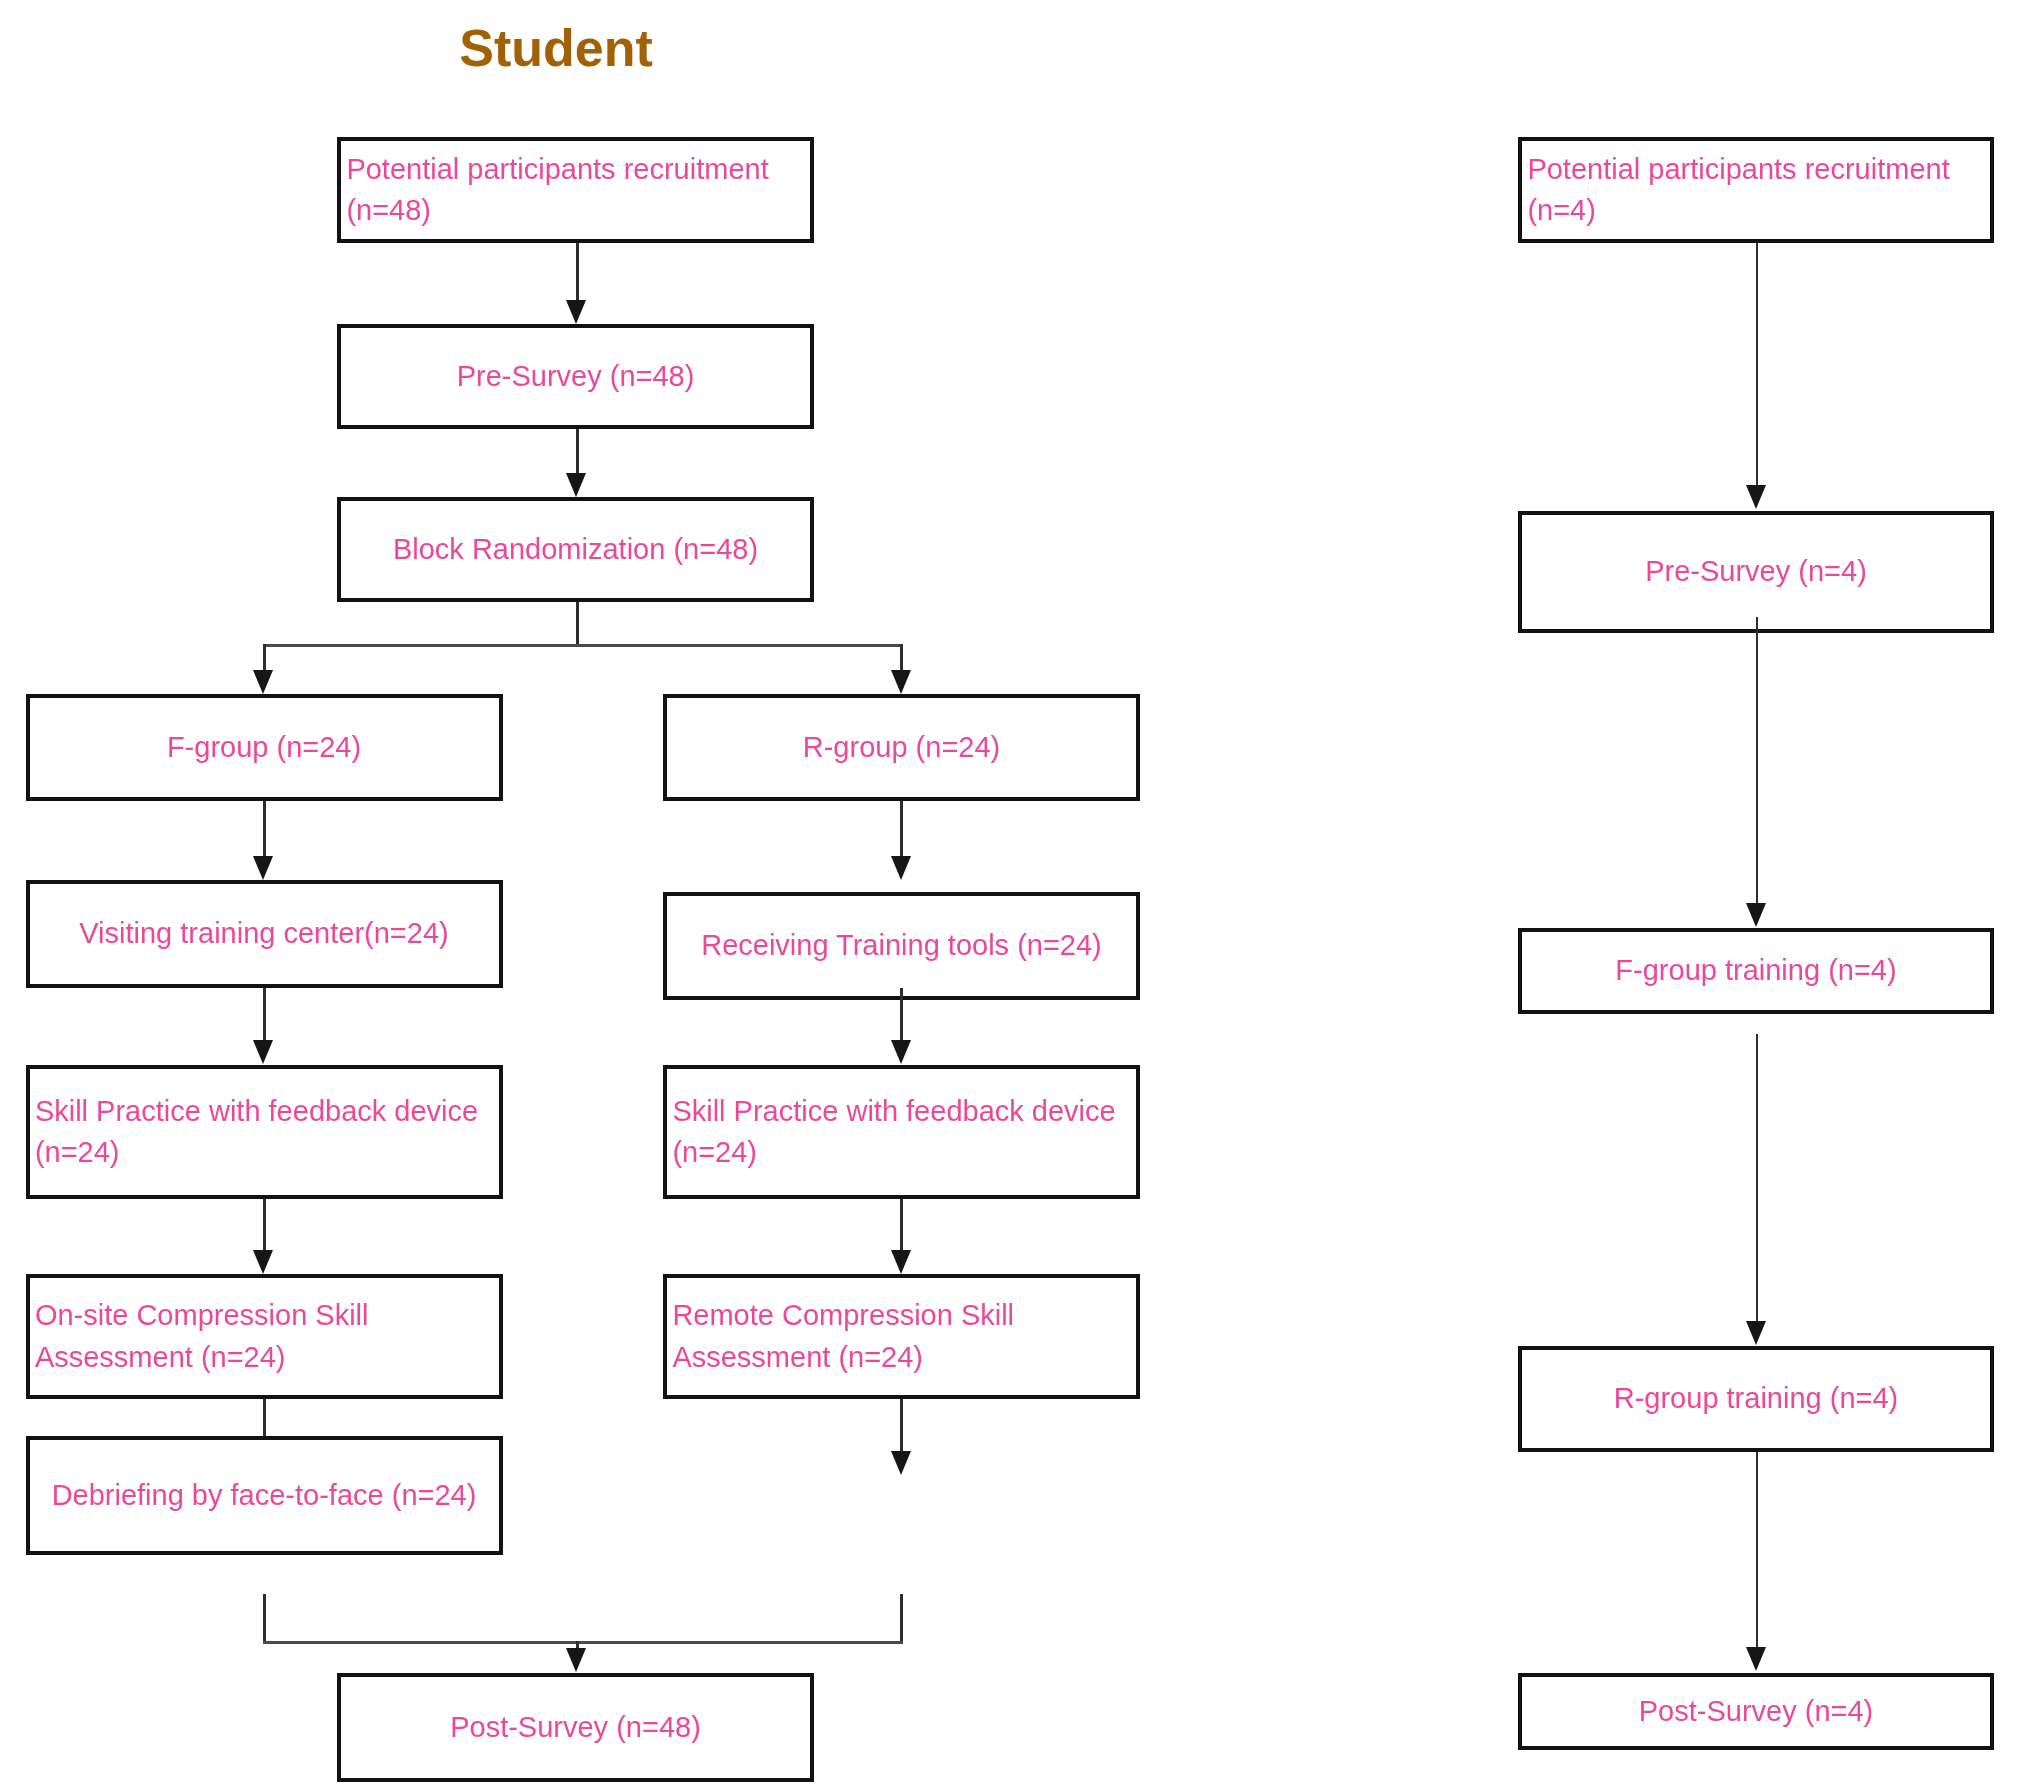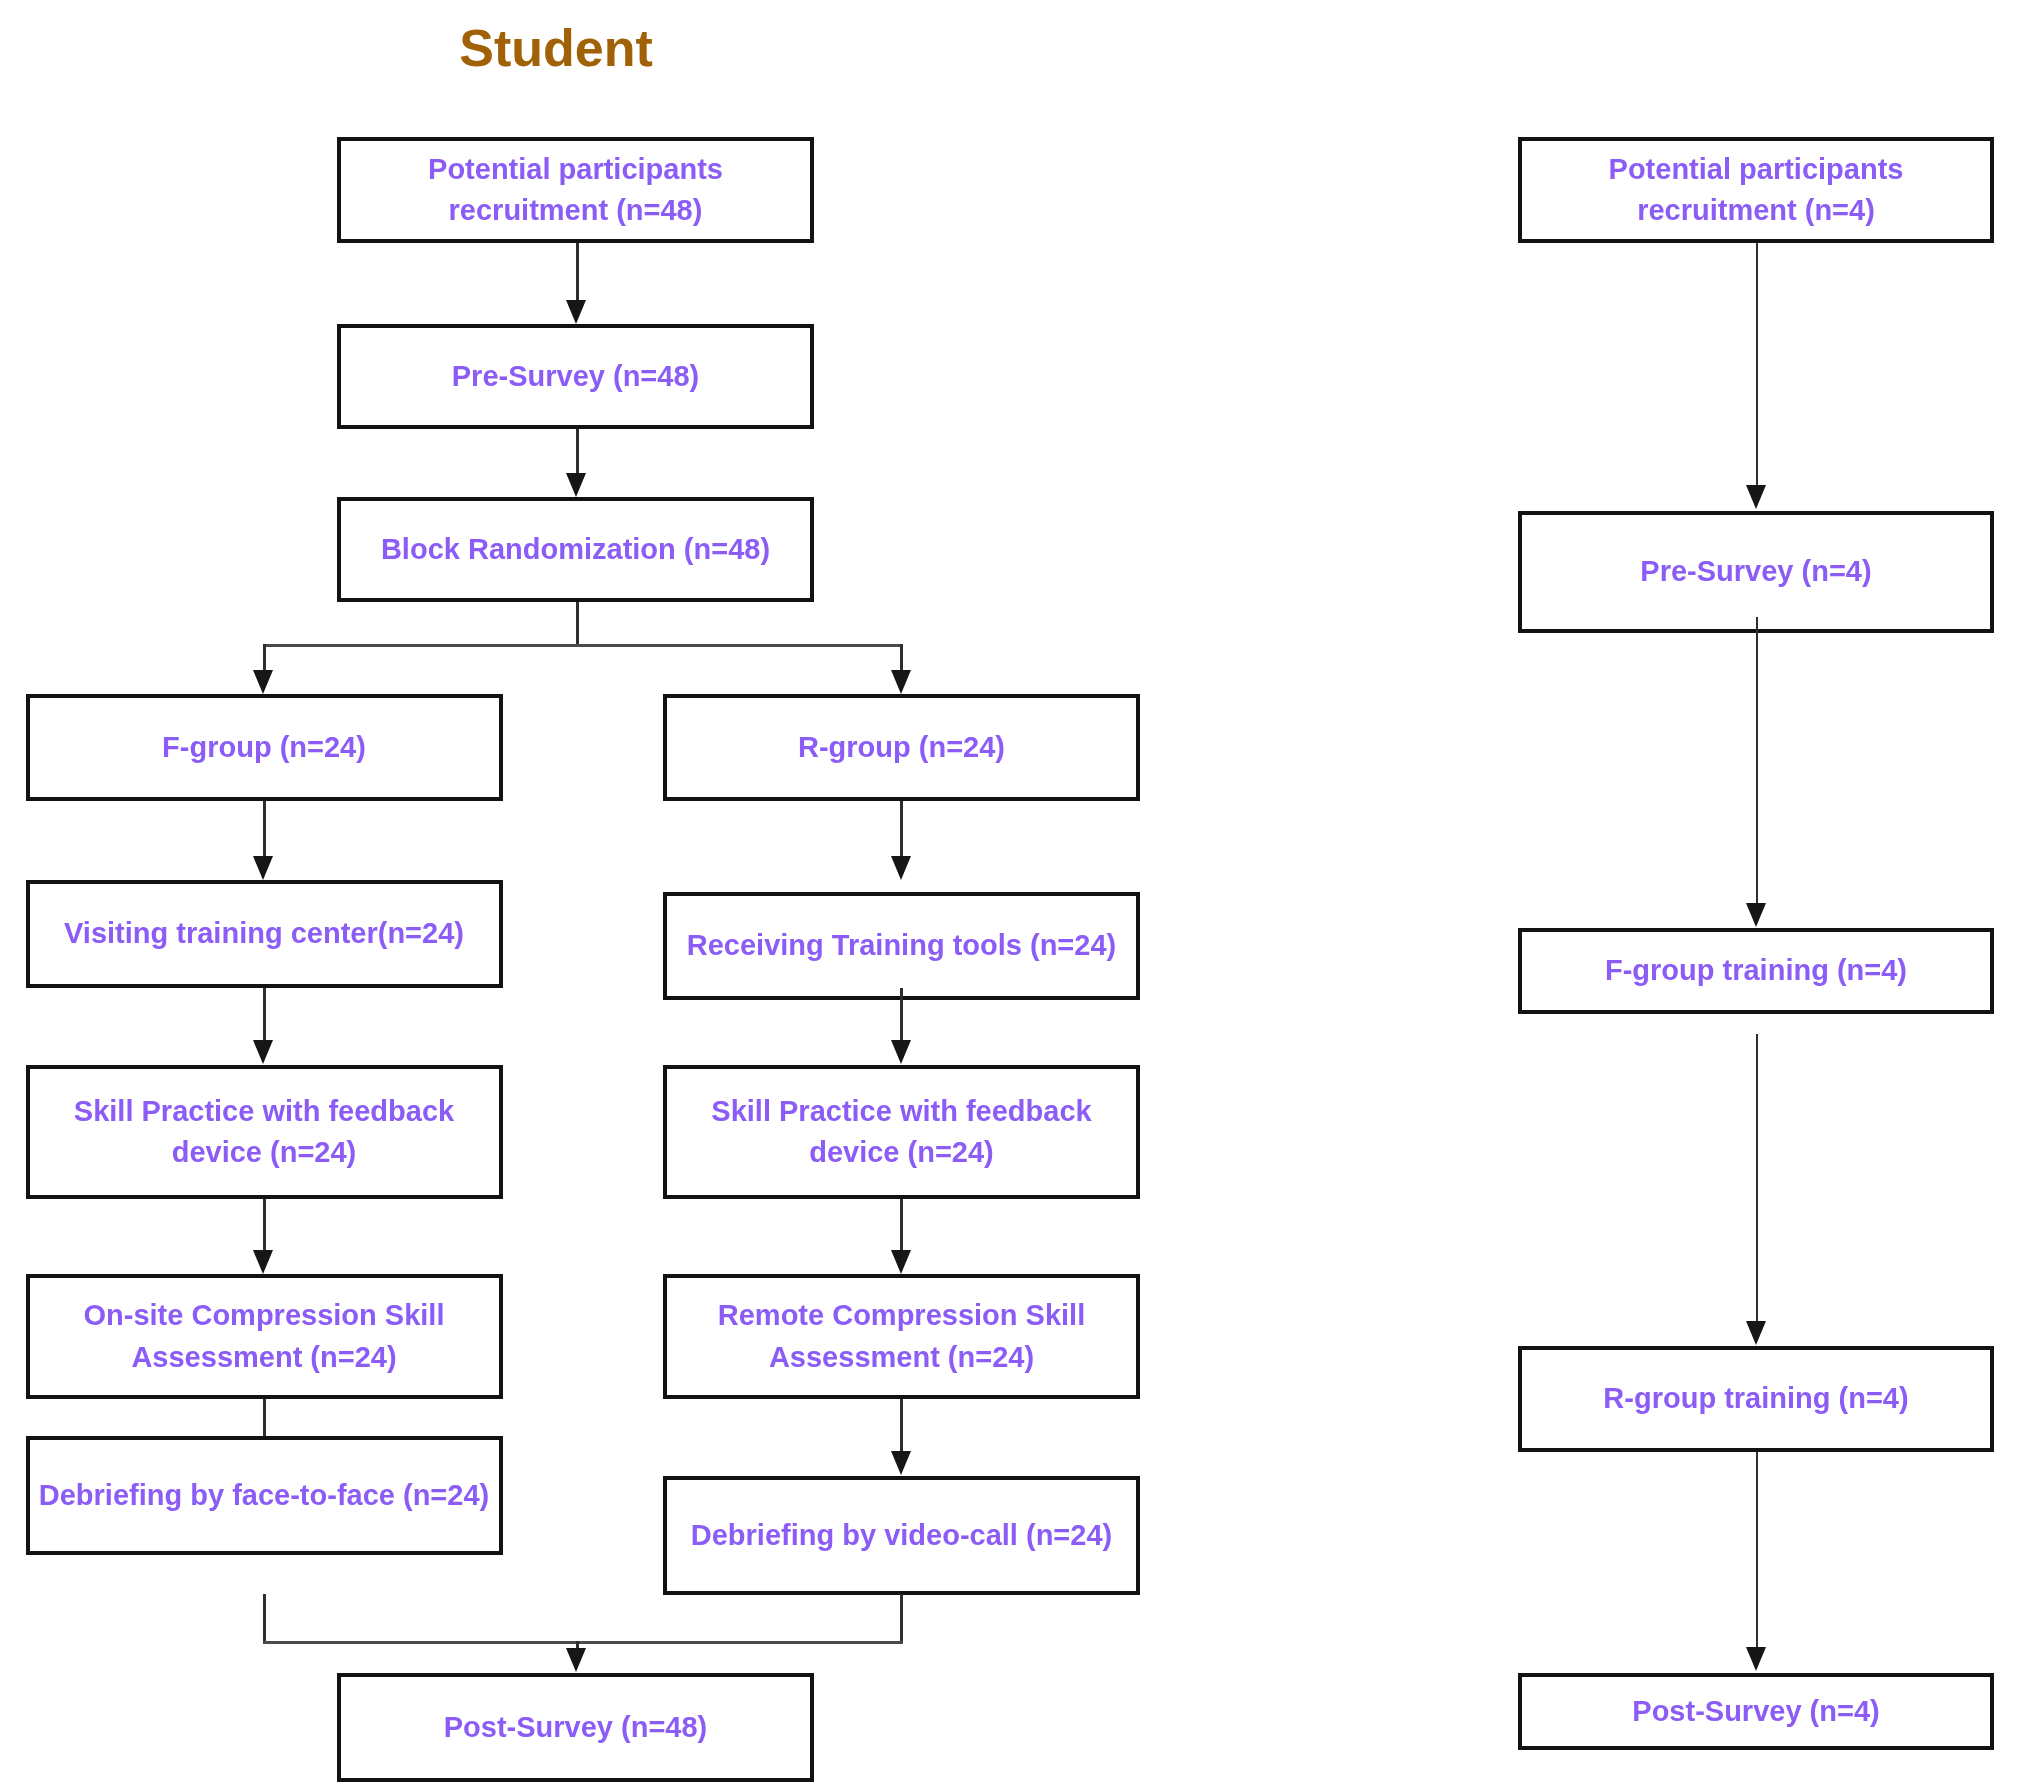--- a/index.html
+++ b/index.html
@@ -21,26 +21,25 @@
     line-height: 1.1;
   }
   .box {
     position: absolute;
     box-sizing: border-box;
     border: 4.7px solid #121212;
     background: #ffffff;
     display: flex;
     align-items: center;
     justify-content: center;
-    text-align: center;
+    text-align: left;
     font-size: 29px;
     line-height: 1.42;
-    color: #8b5cf6;
+    color: #ec4899;
     padding: 2.7px 5.4px;
-    font-weight: bold;
   }
   .box.oneline { white-space: nowrap; }
   .vline { position: absolute; width: 2.7px; background: #2e2e2e; }
   .vline.thin { width: 2px; }
   .hline { position: absolute; height: 2.7px; background: #4a4a4a; }
   .arrowhead {
     position: absolute;
     width: 0; height: 0;
     border-left: 10.7px solid transparent;
     border-right: 10.7px solid transparent;
@@ -99,21 +98,20 @@
 
   <div class="box" style="left:25.5px; top:1274px; width:477px; height:125px;">On-site Compression Skill Assessment (n=24)</div>
   <div class="box" style="left:663px; top:1274px; width:477px; height:125px;">Remote Compression Skill Assessment (n=24)</div>
 
   <div class="vline" style="left:263px; top:1399px; height:54px;"></div>
   <div class="arrowhead" style="left:253px; top:1451px;"></div>
   <div class="vline" style="left:900px; top:1399px; height:54px;"></div>
   <div class="arrowhead" style="left:891px; top:1451px;"></div>
 
   <div class="box" style="left:25.5px; top:1436px; width:477px; height:119px;">Debriefing by face-to-face (n=24)</div>
-  <div class="box oneline" style="left:663px; top:1476px; width:477px; height:119px;">Debriefing by video-call  (n=24)</div>
 
   <div class="vline" style="left:263px; top:1594px; height:50px;"></div>
   <div class="vline" style="left:900px; top:1594px; height:50px;"></div>
   <div class="hline" style="left:263px; top:1641px; width:640px;"></div>
   <div class="vline" style="left:576px; top:1641px; height:9.4px;"></div>
   <div class="arrowhead" style="left:566px; top:1648px;"></div>
 
   <div class="box oneline" style="left:337px; top:1673px; width:477px; height:109px;">Post-Survey (n=48)</div>
 
   <div class="box" style="left:1518px; top:137px; width:476px; height:106px;">Potential participants recruitment (n=4)</div>

